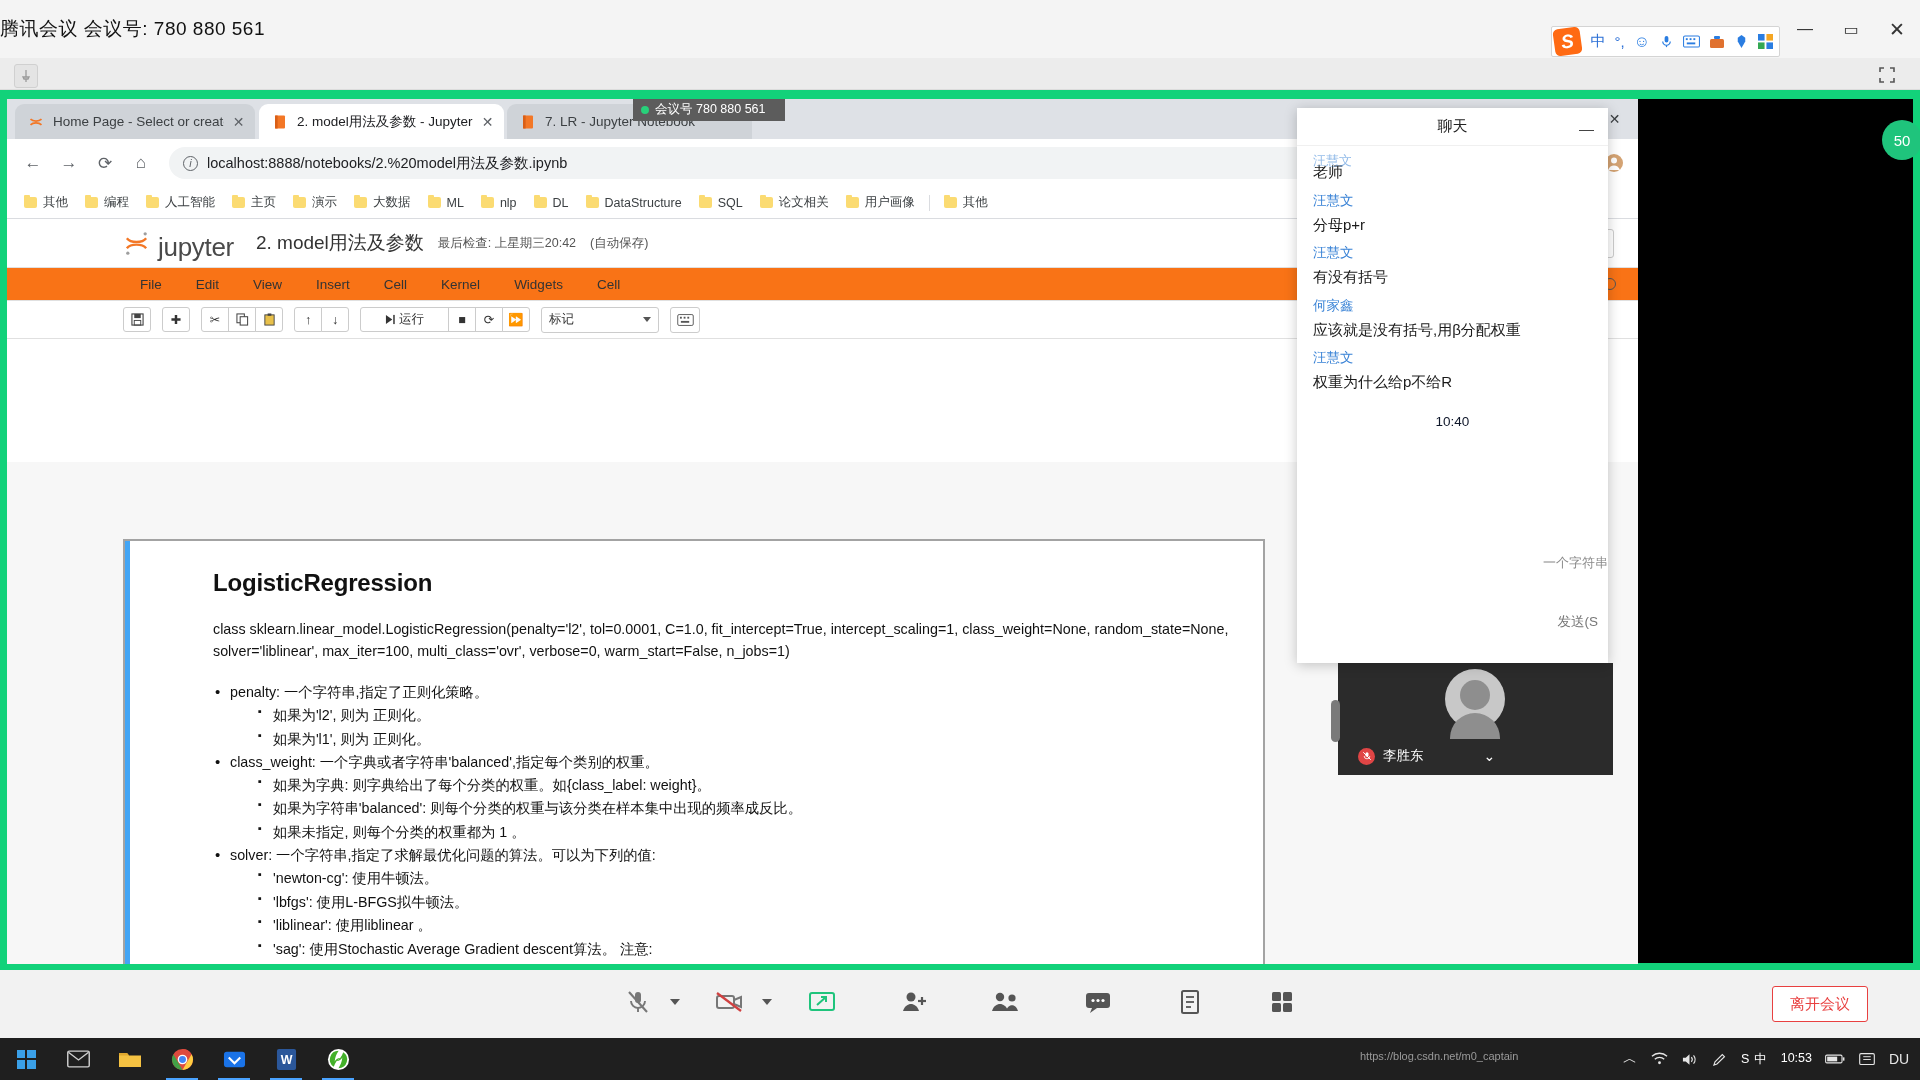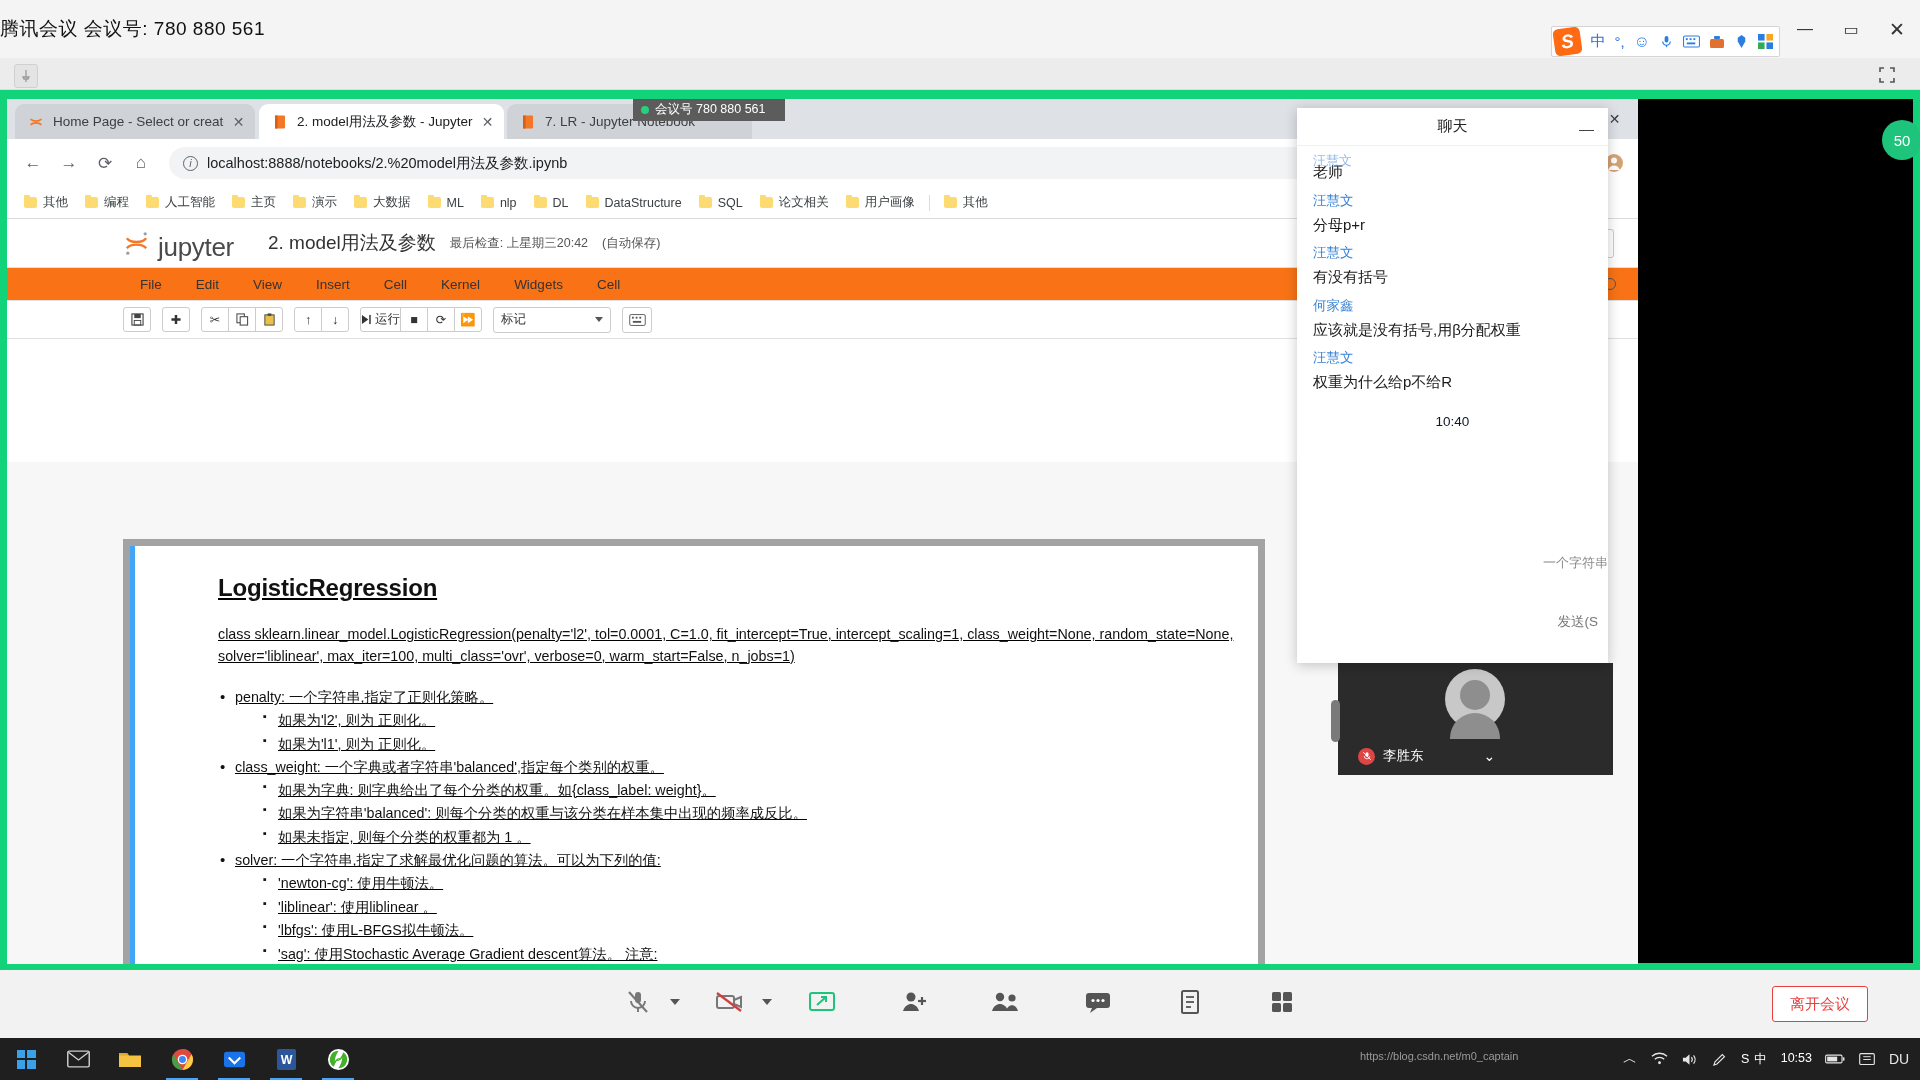--- a/index.html
+++ b/index.html
@@ -161,21 +161,21 @@
   }
   #jp-header {
     height:49px; border-bottom:1px solid #e0e0e0;
     display:flex; align-items:center; padding:0 24px 0 116px; gap:14px;
   }
   #jp-logo { display:flex; align-items:center; gap:8px; }
   #jp-logo-mark {
     width:27px; height:27px; position:relative;
   }
   #jp-logo-text { font-size:26px; color:#4a4a4a; letter-spacing:-0.3px;margin-top:9px; }
-  #jp-nbname { font-size:19px; color:#333; margin-left:20px; }
+  #jp-nbname { font-size:19px; color:#333; margin-left:8px; }
   #jp-checkpoint { font-size:12.5px; color:#555; }
   #jp-autosave { font-size:12.5px; color:#555; }
   #jp-header-right { margin-left:auto; display:flex; align-items:center; gap:14px; }
   #py-logo { width:28px; height:28px; position:relative; }
   #logout-btn {
     border:1px solid #ccc; border-radius:3px; background:#fff;
     padding:6px 14px; font-size:13.5px; color:#333;
   }
 
   #jp-menubar {
@@ -198,21 +198,21 @@
   }
   .tb-group { display:flex; align-items:center; margin-right:11px; }
   .tb-btn {
     width:28px; height:25px; border:1px solid #ccc; background:#fff;
     display:flex; align-items:center; justify-content:center;
     font-size:12.5px; color:#333; margin-left:-1px;
   }
   .tb-btn:first-child { margin-left:0; border-radius:3px 0 0 3px; }
   .tb-btn:last-child { border-radius:0 3px 3px 0; }
   .tb-btn.single { border-radius:3px; }
-  .tb-btn.wide { width:auto; padding:0 0; gap:3px; }
+  .tb-btn.wide { width:auto; padding:0 24px; gap:3px; }
   #cell-type-select {
     width:118px; height:26px; border:1px solid #ccc; border-radius:3px;
     background:#fff; font-size:12.5px; color:#333;
     display:flex; align-items:center; padding:0 7px; position:relative;
   }
   #cell-type-select .caret {
     position:absolute; right:7px; width:0; height:0;
     border-left:4px solid transparent; border-right:4px solid transparent;
     border-top:5px solid #555;
   }
@@ -222,21 +222,21 @@
     margin-left:11px; font-size:11px; color:#444;
   }
 
   
   #nb-body {
     position:absolute; left:0; top:243px; width:1631px; height:502px;
     background:#f7f7f7; overflow:hidden;
   }
   #nb-cell {
     position:absolute; left:116px; top:77px; width:1142px; min-height:500px;
-    background:#fff; border:7px solid #a3a3a3;text-decoration:underline;
+    background:#fff; border:2px solid #a3a3a3;
   }
   #nb-cell-bar {
     position:absolute; left:0; top:0; width:5px; height:100%; background:#42a5f5;
   }
   #nb-content { padding:28px 22px 20px 88px; }
   #nb-h1 {
     font-size:24px; font-weight:bold; color:#111; margin-bottom:22px;
     letter-spacing:-0.2px;
   }
   .nb-p {
@@ -741,22 +741,22 @@
                 <ul class="nb-ul2">
                   <li class="nb-li2">如果为字典: 则字典给出了每个分类的权重。如{class_label: weight}。</li>
                   <li class="nb-li2">如果为字符串'balanced': 则每个分类的权重与该分类在样本集中出现的频率成反比。</li>
                   <li class="nb-li2">如果未指定, 则每个分类的权重都为 1 。</li>
                 </ul>
               </li>
               <li class="nb-li">
                 <span>solver: 一个字符串,指定了求解最优化问题的算法。可以为下列的值:</span>
                 <ul class="nb-ul2">
                   <li class="nb-li2">'newton-cg': 使用牛顿法。</li>
+                  <li class="nb-li2">'lbfgs': 使用L-BFGS拟牛顿法。</li>
                   <li class="nb-li2">'liblinear': 使用liblinear 。</li>
-                  <li class="nb-li2">'lbfgs': 使用L-BFGS拟牛顿法。</li>
                   <li class="nb-li2">'sag': 使用Stochastic Average Gradient descent算法。 注意:</li>
 
                 </ul>
               </li>
 
             </ul>
           </div>
         </div>
 
       </div>

